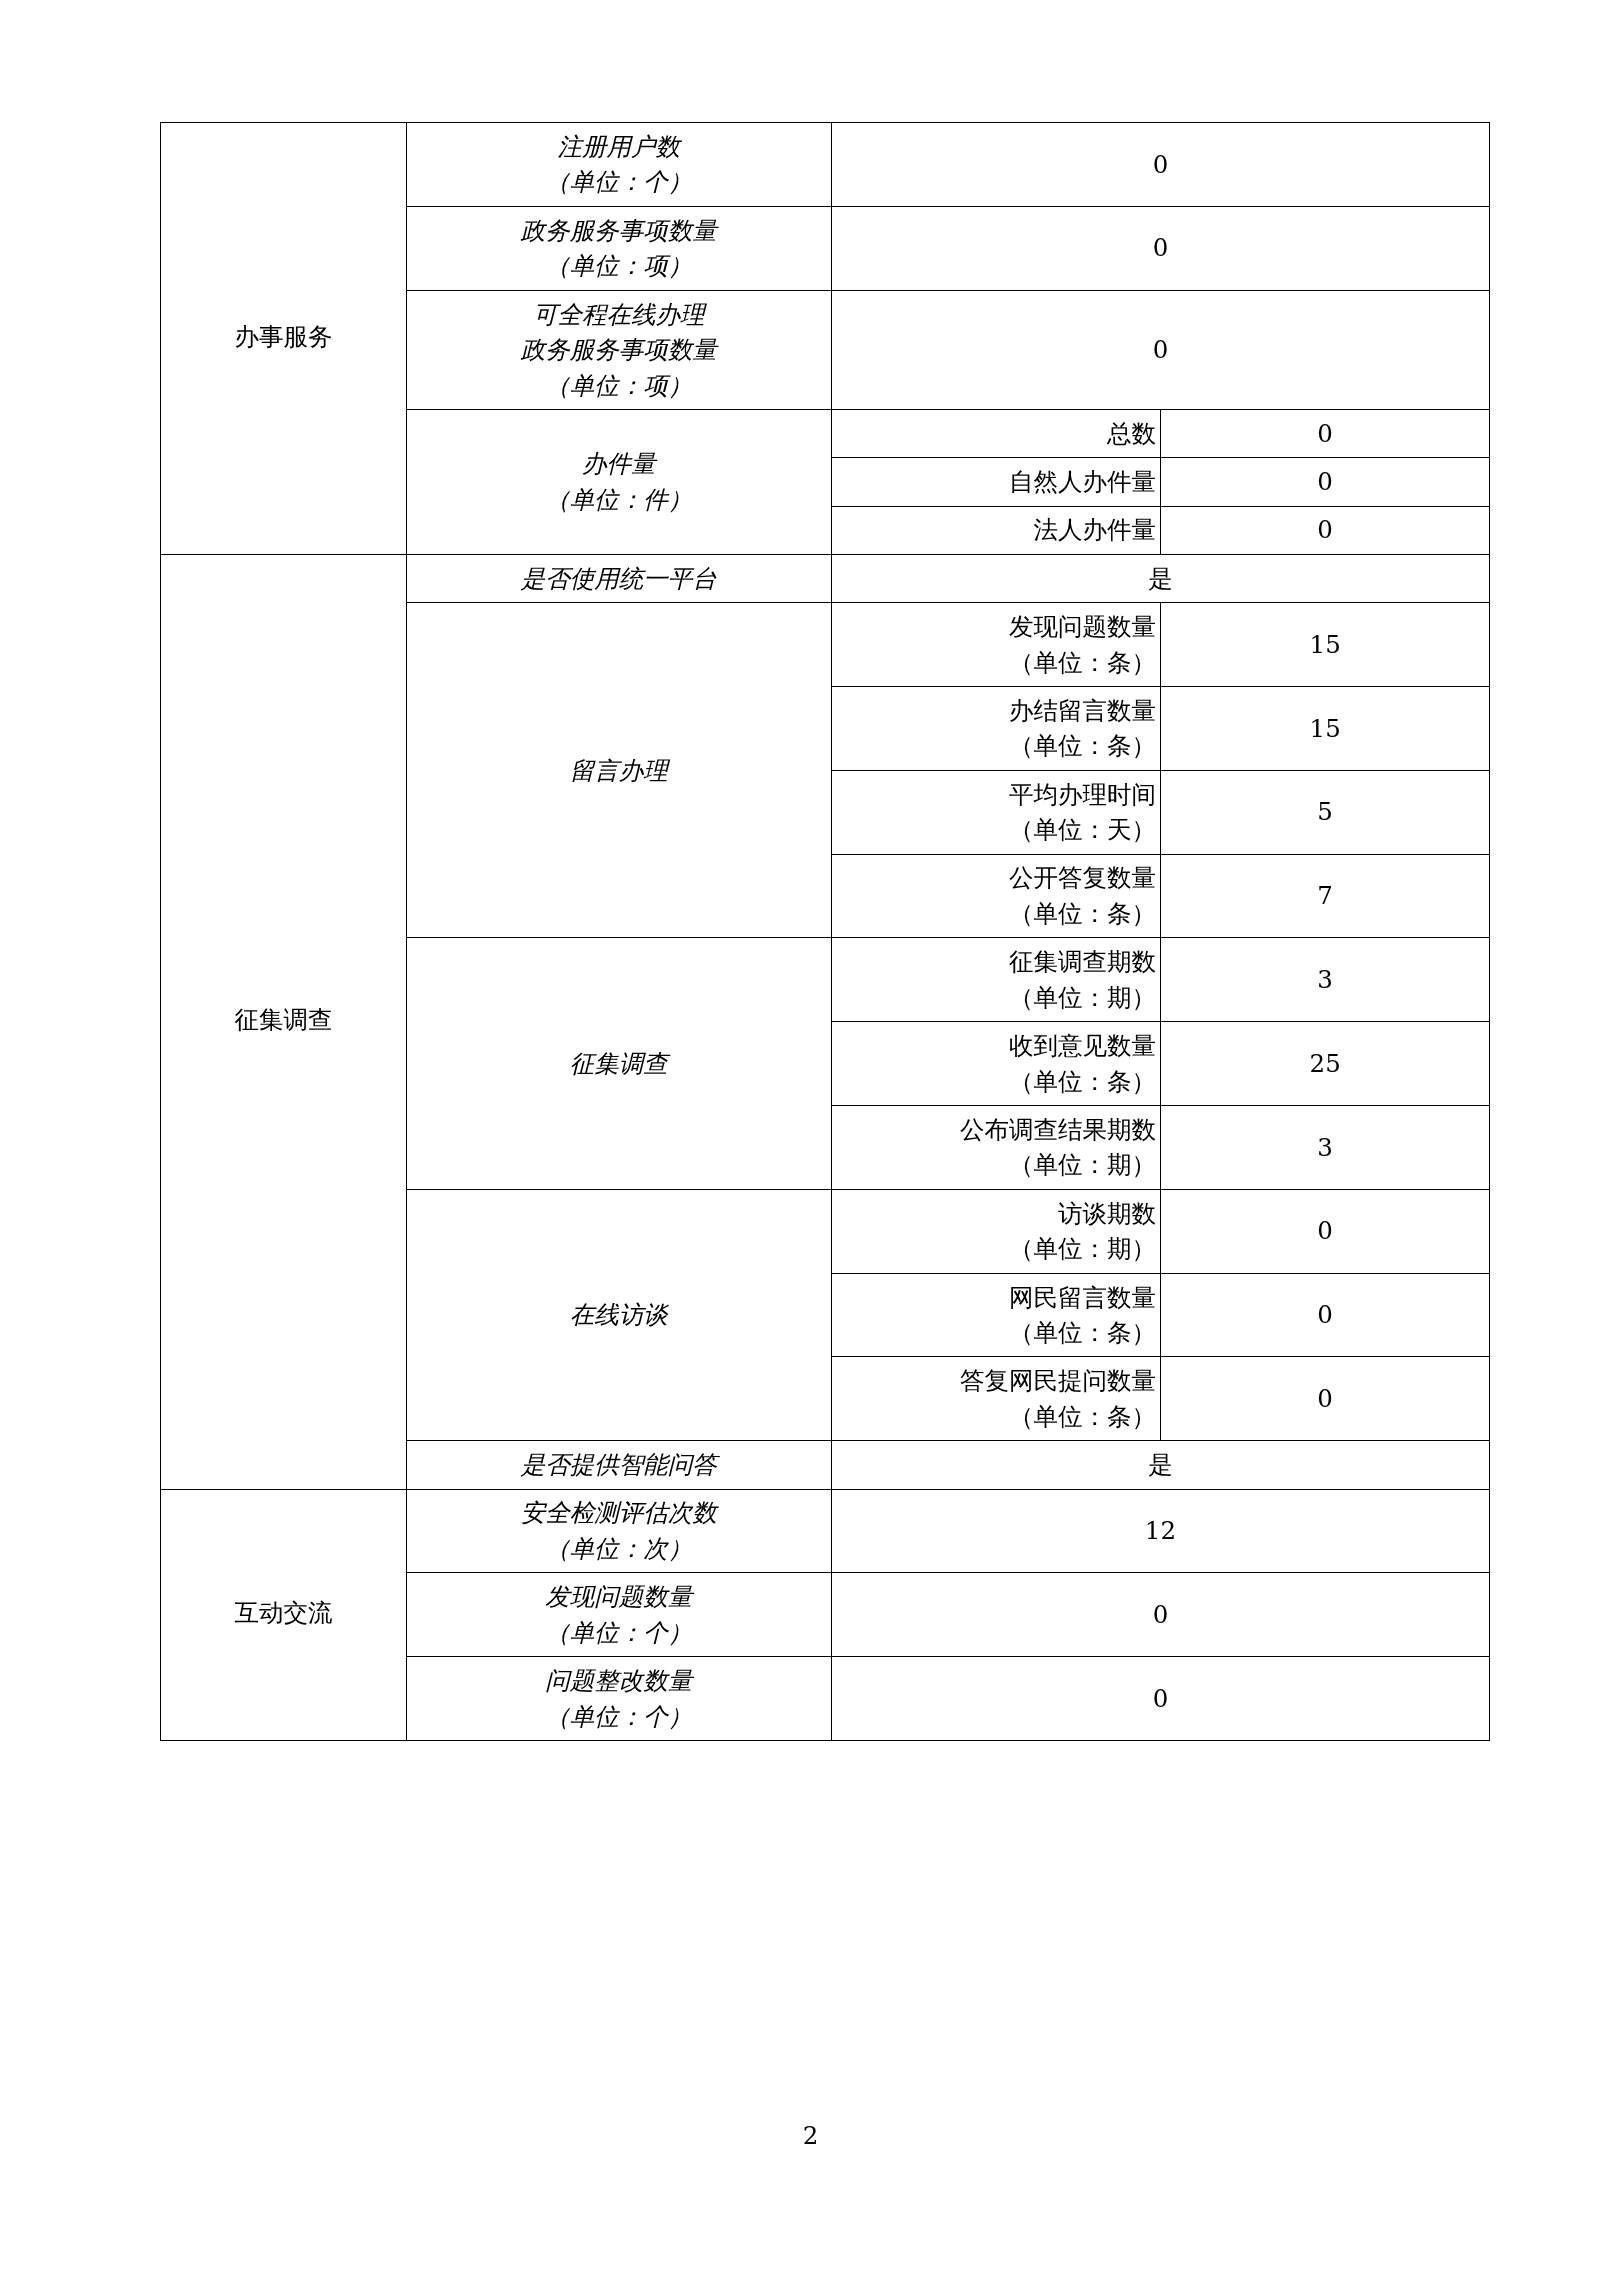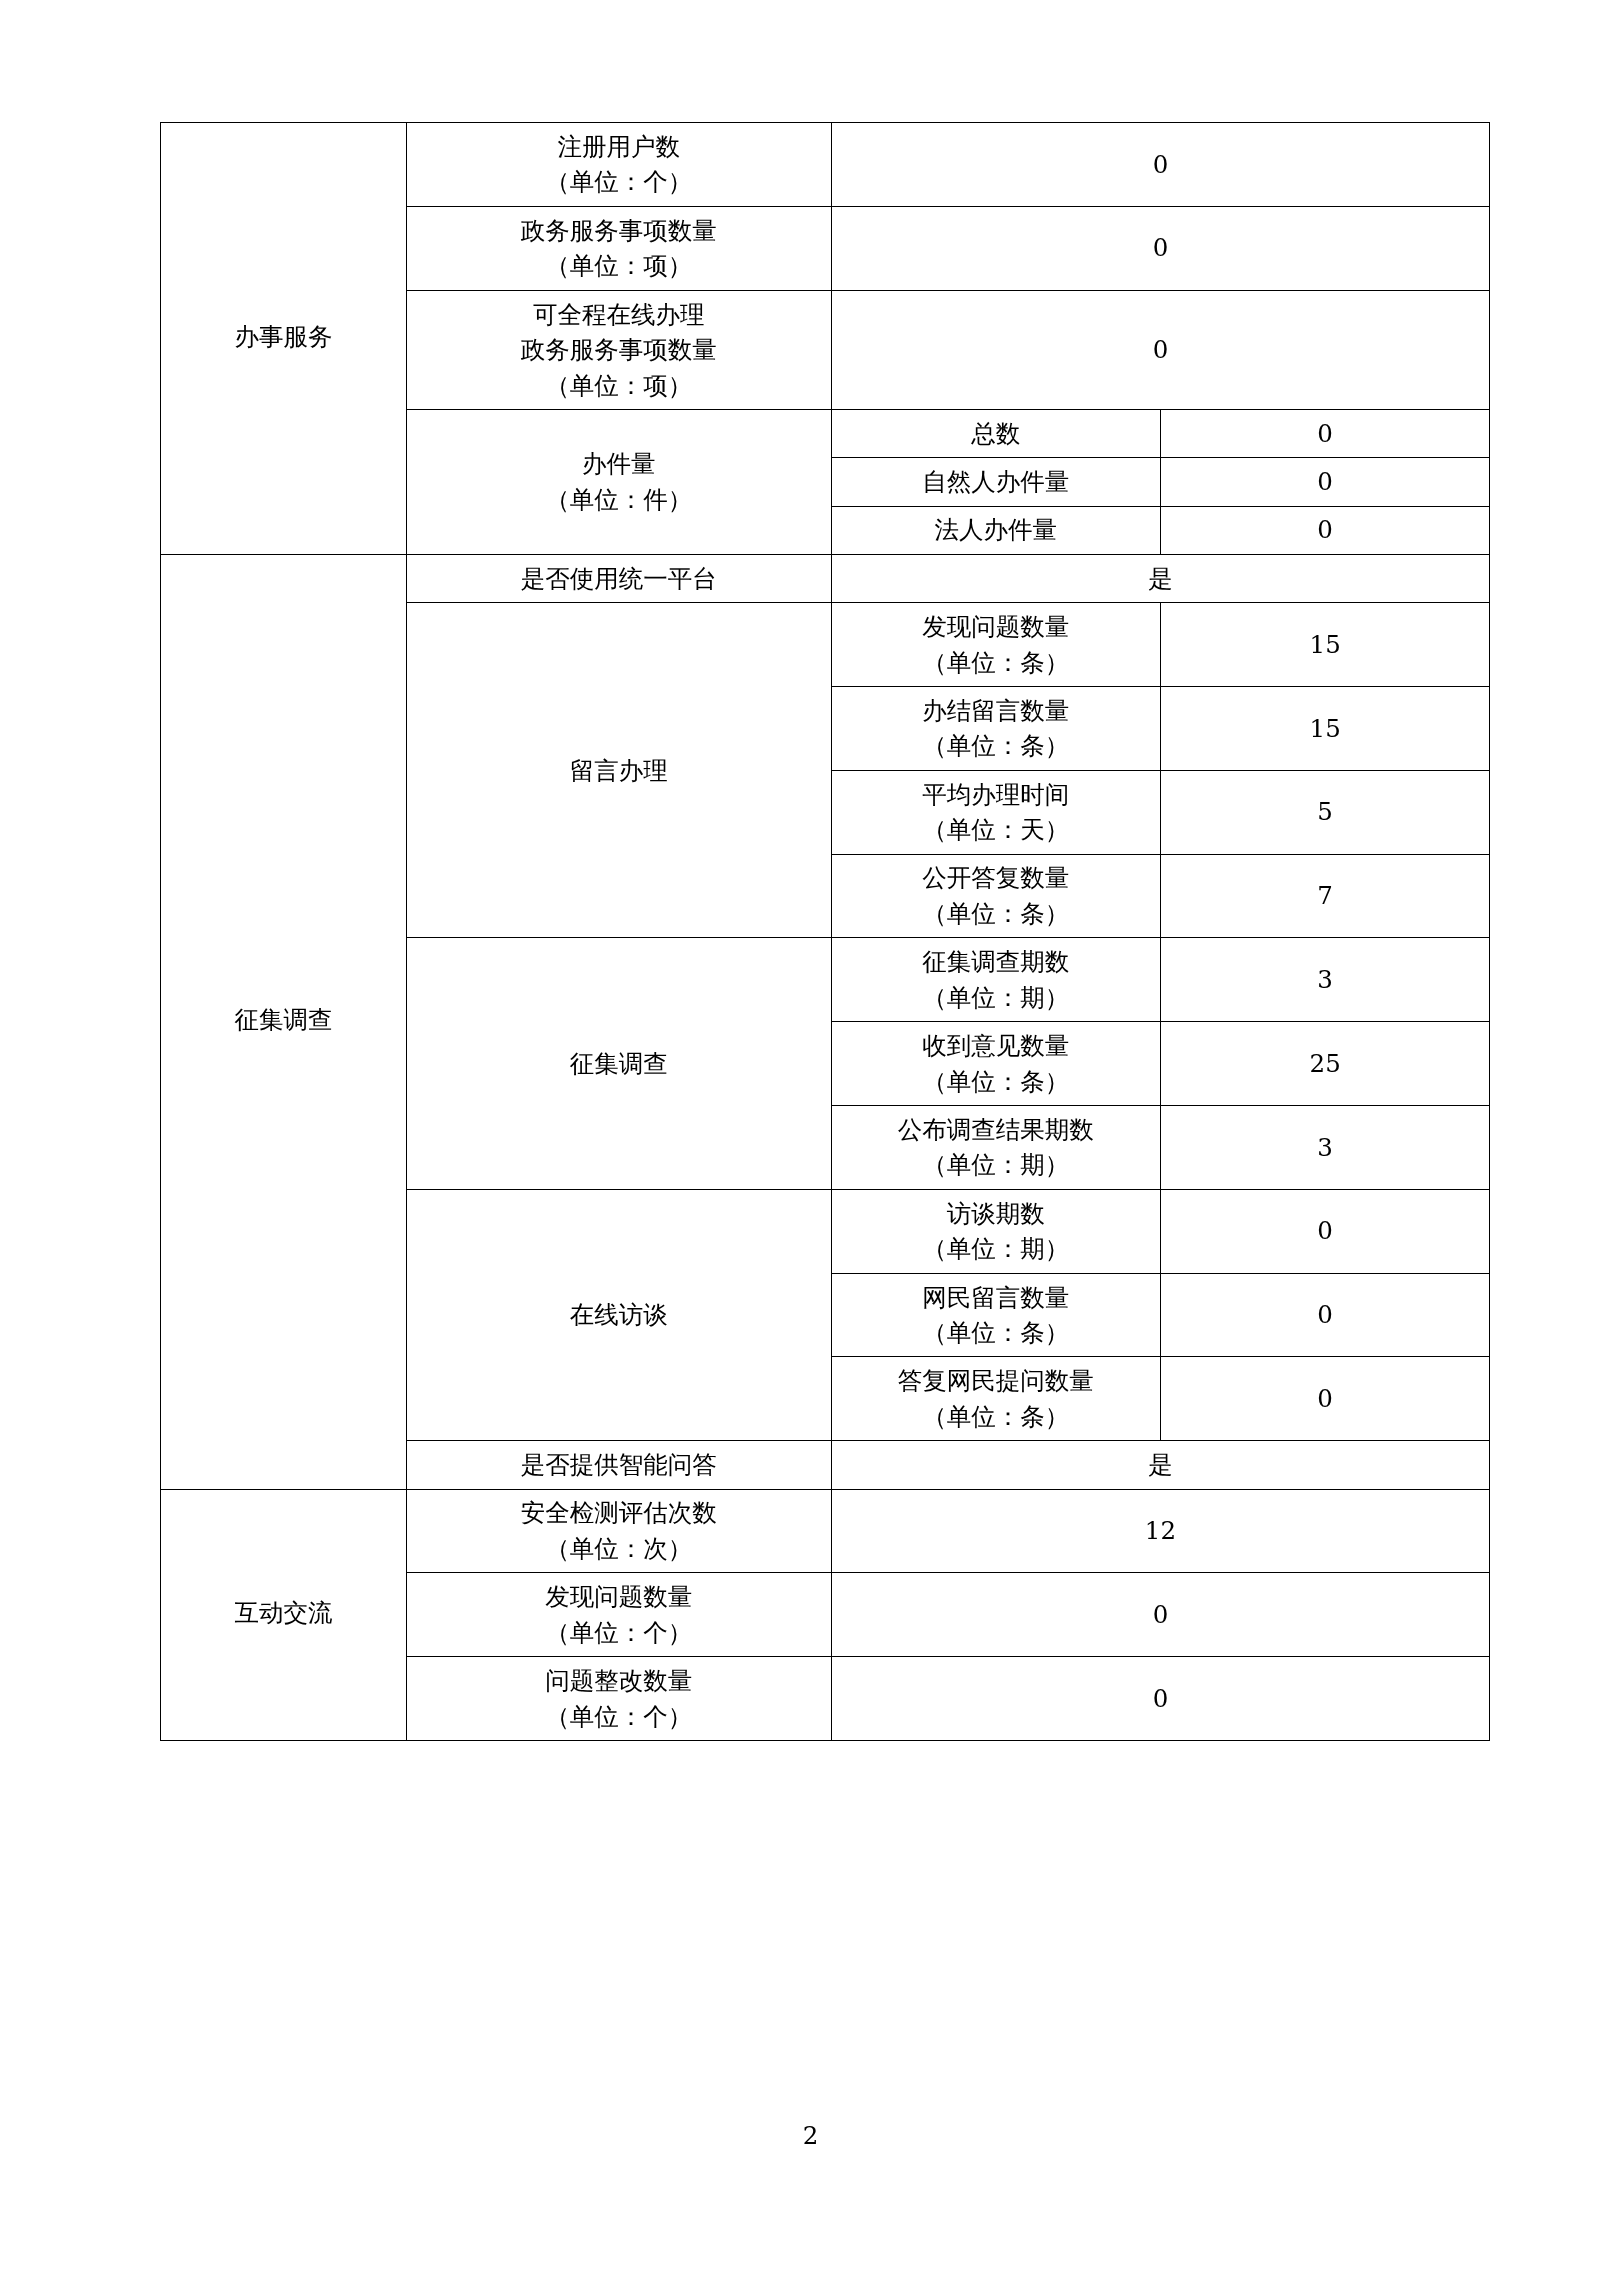--- a/index.html
+++ b/index.html
@@ -37,23 +37,25 @@
     line-height: 1.45;
     padding: 5.9px 3.9px;
     font-family: "DejaVu Serif", "Liberation Serif", serif;
   }
   td.cat {
     width: 237px;
     font-family: Liberation Mono, monospace;
   }
   td.item {
     width: 416px;
+    font-style: italic;
   }
   td.sub {
     width: 270px;
+    text-align: right;
   }
   td.val {
     width: 380px;
   }
   td.val-wide {
     width: 650px;
   }
   .l1 { display: block; }
   .l2 { display: block; }
   .num {

